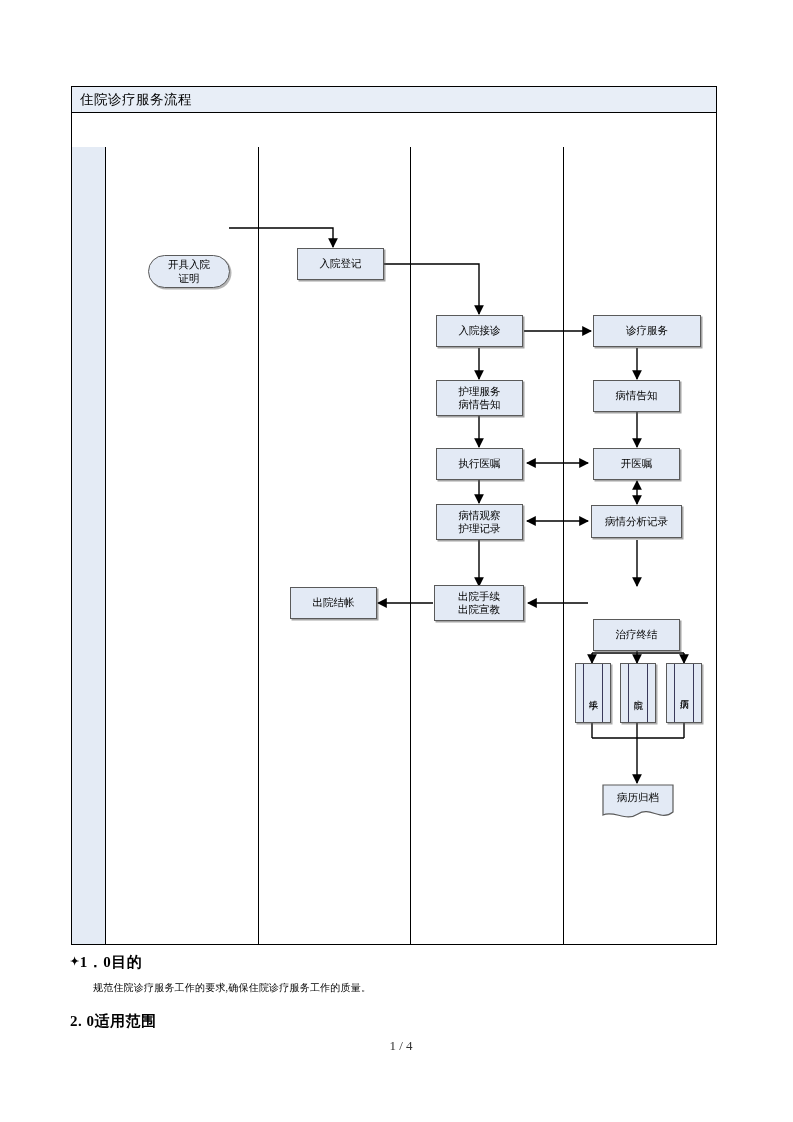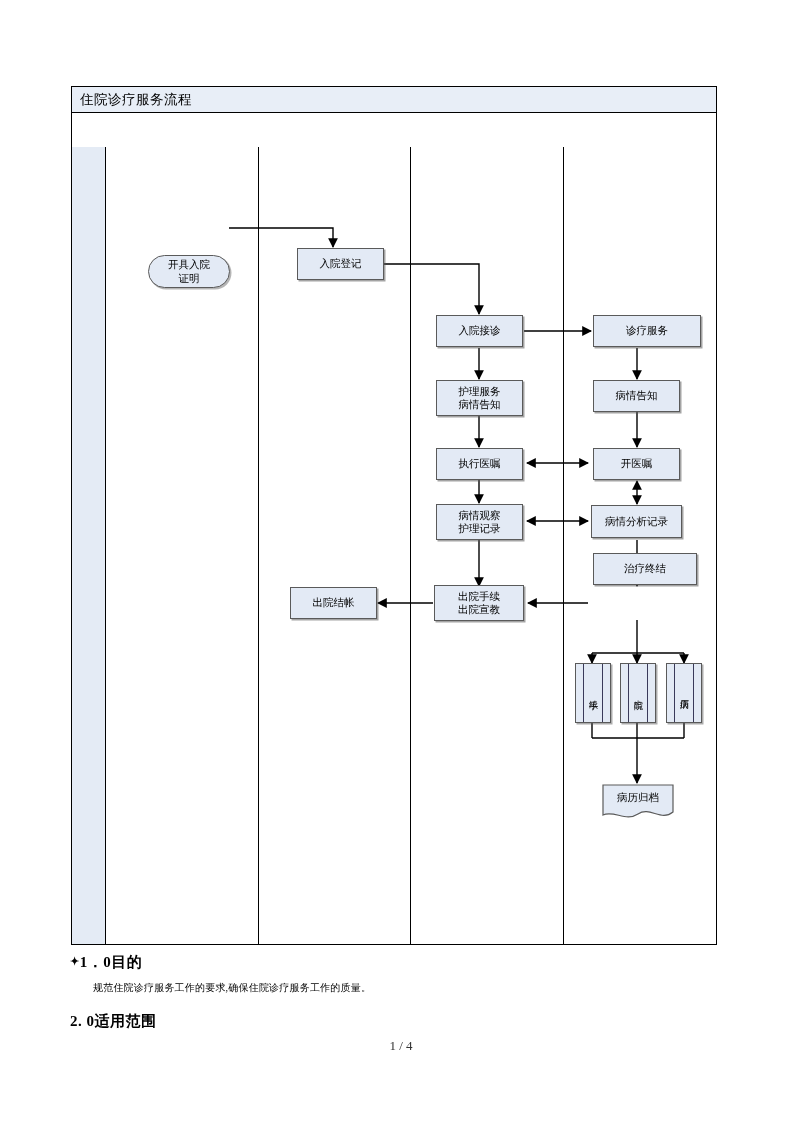--- a/index.html
+++ b/index.html
@@ -250,21 +250,21 @@
 
   <div class="node" style="left:290px;top:587px;width:87px;height:32px;">
     <span>出院结帐</span>
   </div>
 
   <div class="node" style="left:434px;top:585px;width:90px;height:36px;">
     <span style="white-space:pre-line;">出院手续
 出院宣教</span>
   </div>
 
-  <div class="node" style="left:593px;top:553px;width:104px;height:32px;">
+  <div class="node" style="left:593px;top:619px;width:87px;height:32px;">
     <span>治疗终结</span>
   </div>
 
   <div class="node vproc" style="left:575px;top:663px;width:36px;height:60px;position:absolute;">
     <span class="vbar b1"></span>
     <span class="vbar b2"></span>
     <span class="vtext">手续</span>
   </div>
 
   <div class="node vproc" style="left:620px;top:663px;width:36px;height:60px;position:absolute;">

